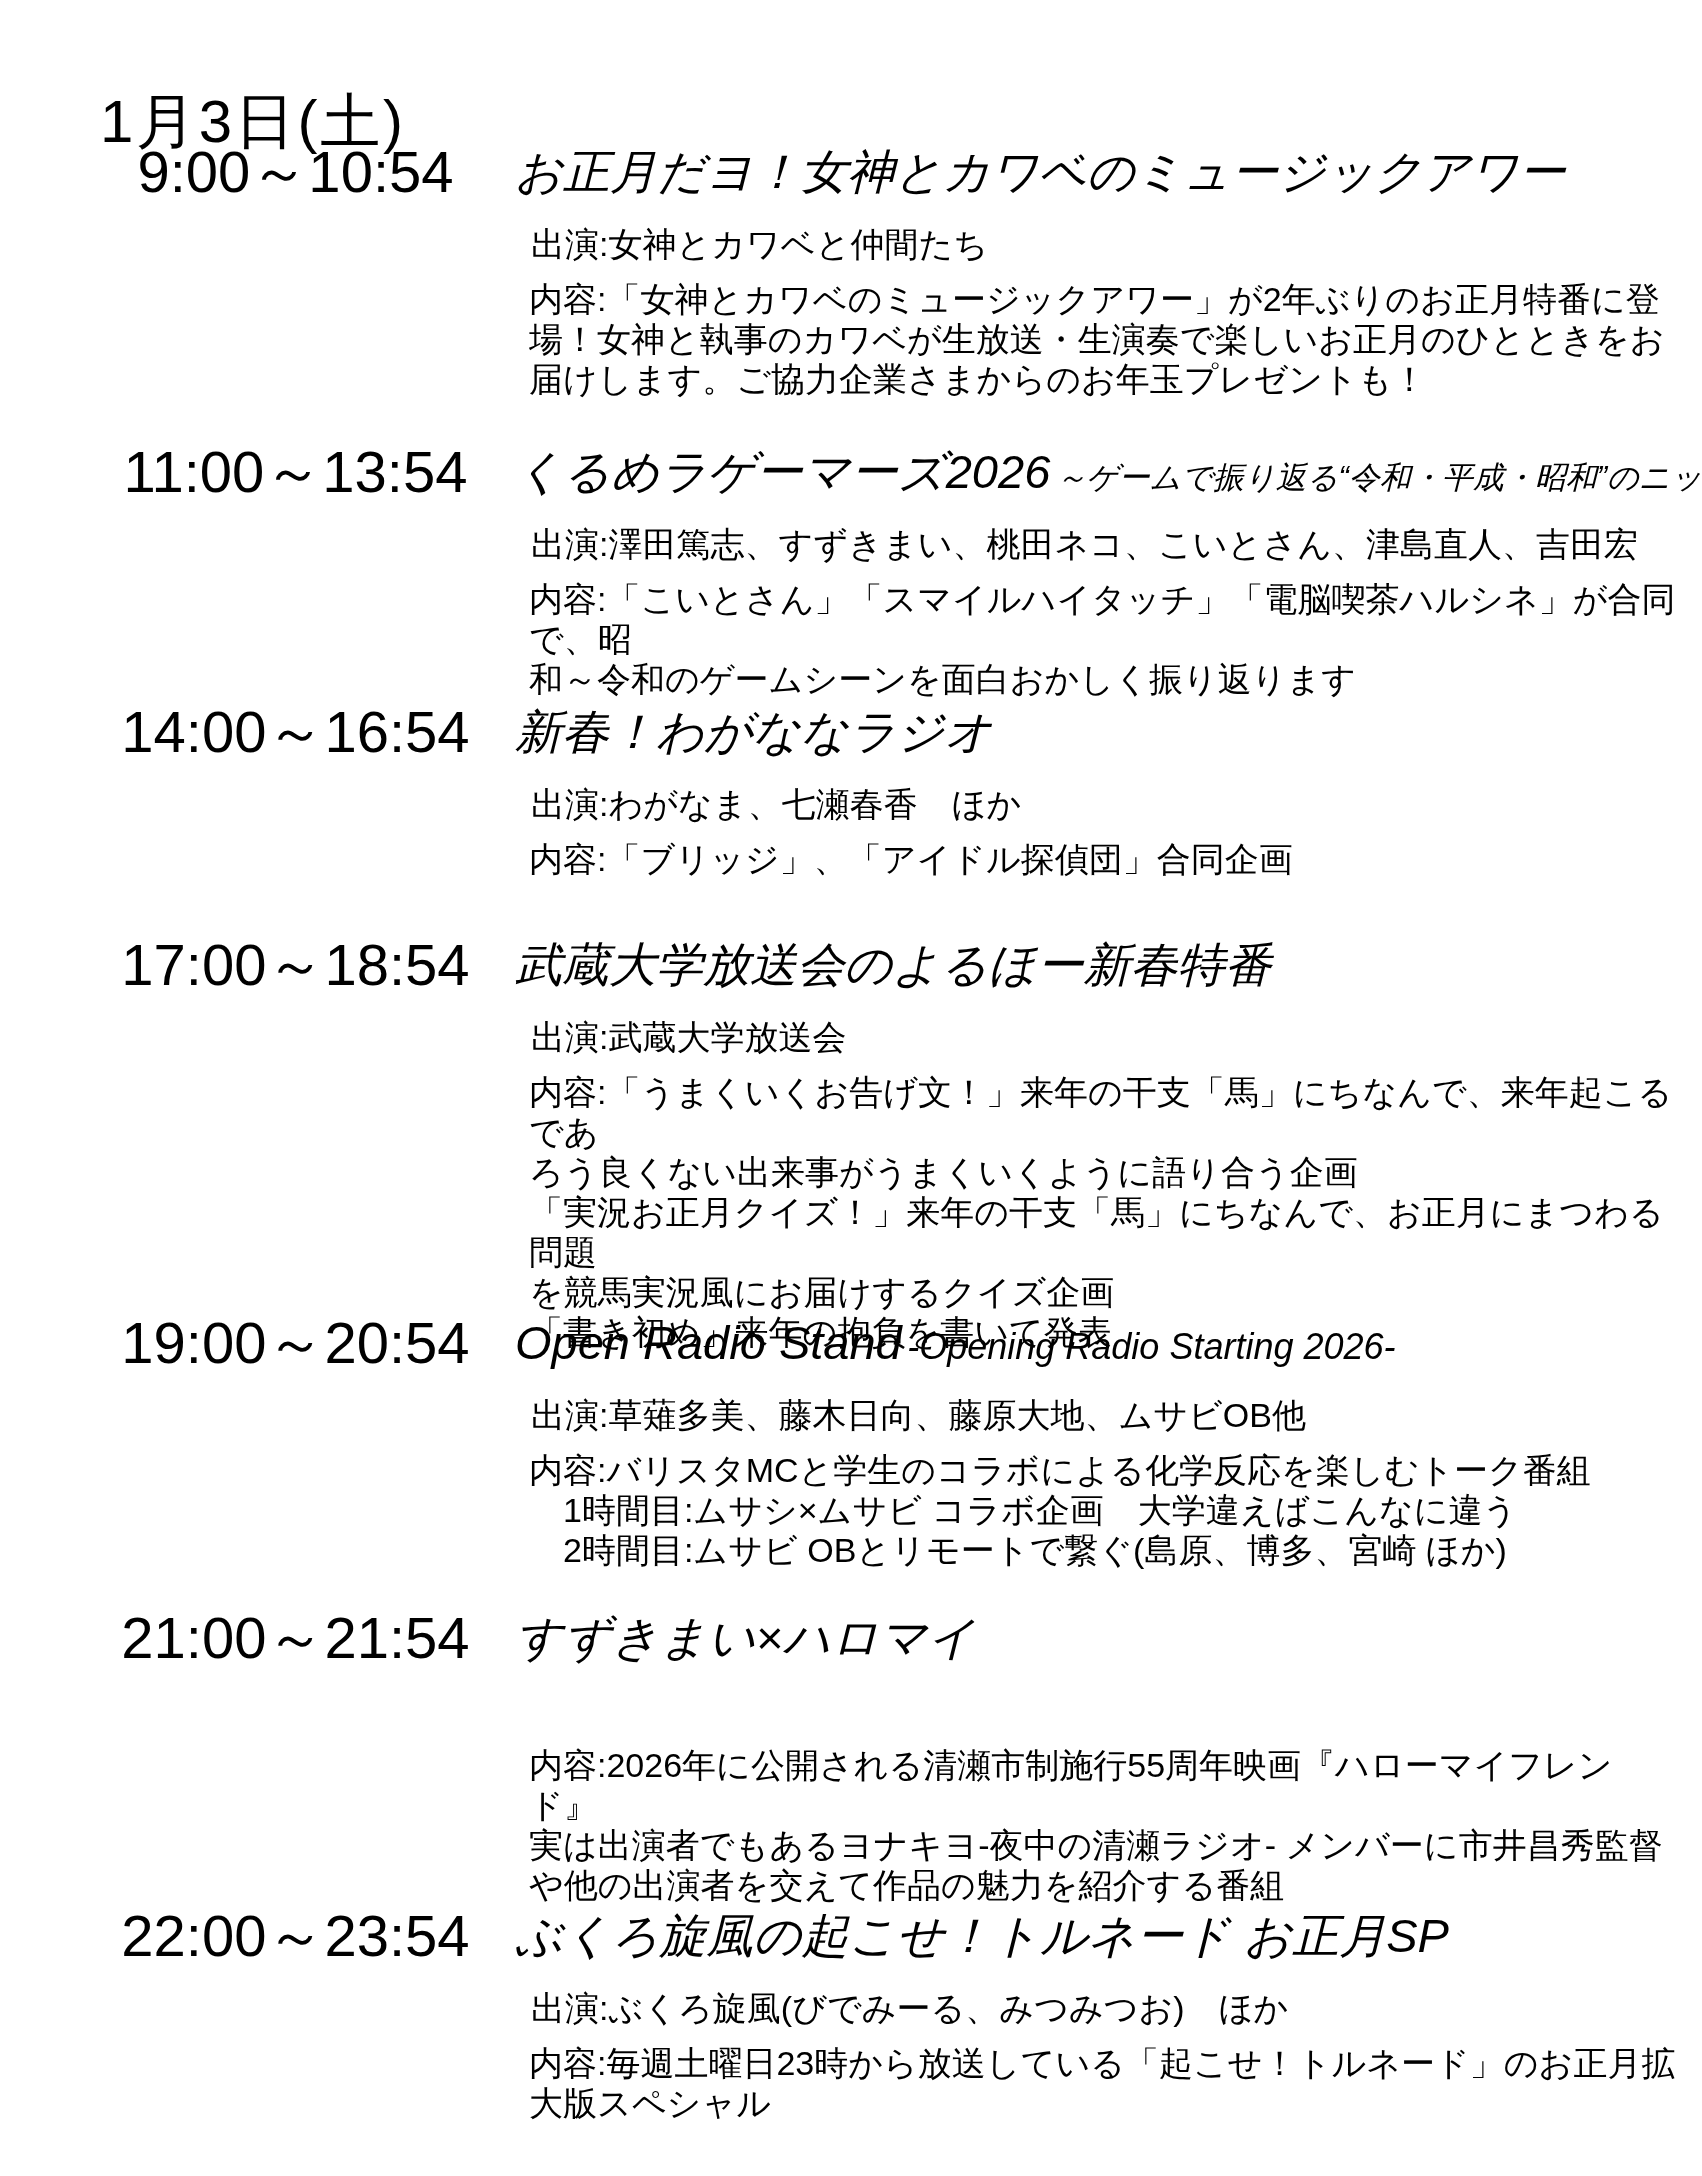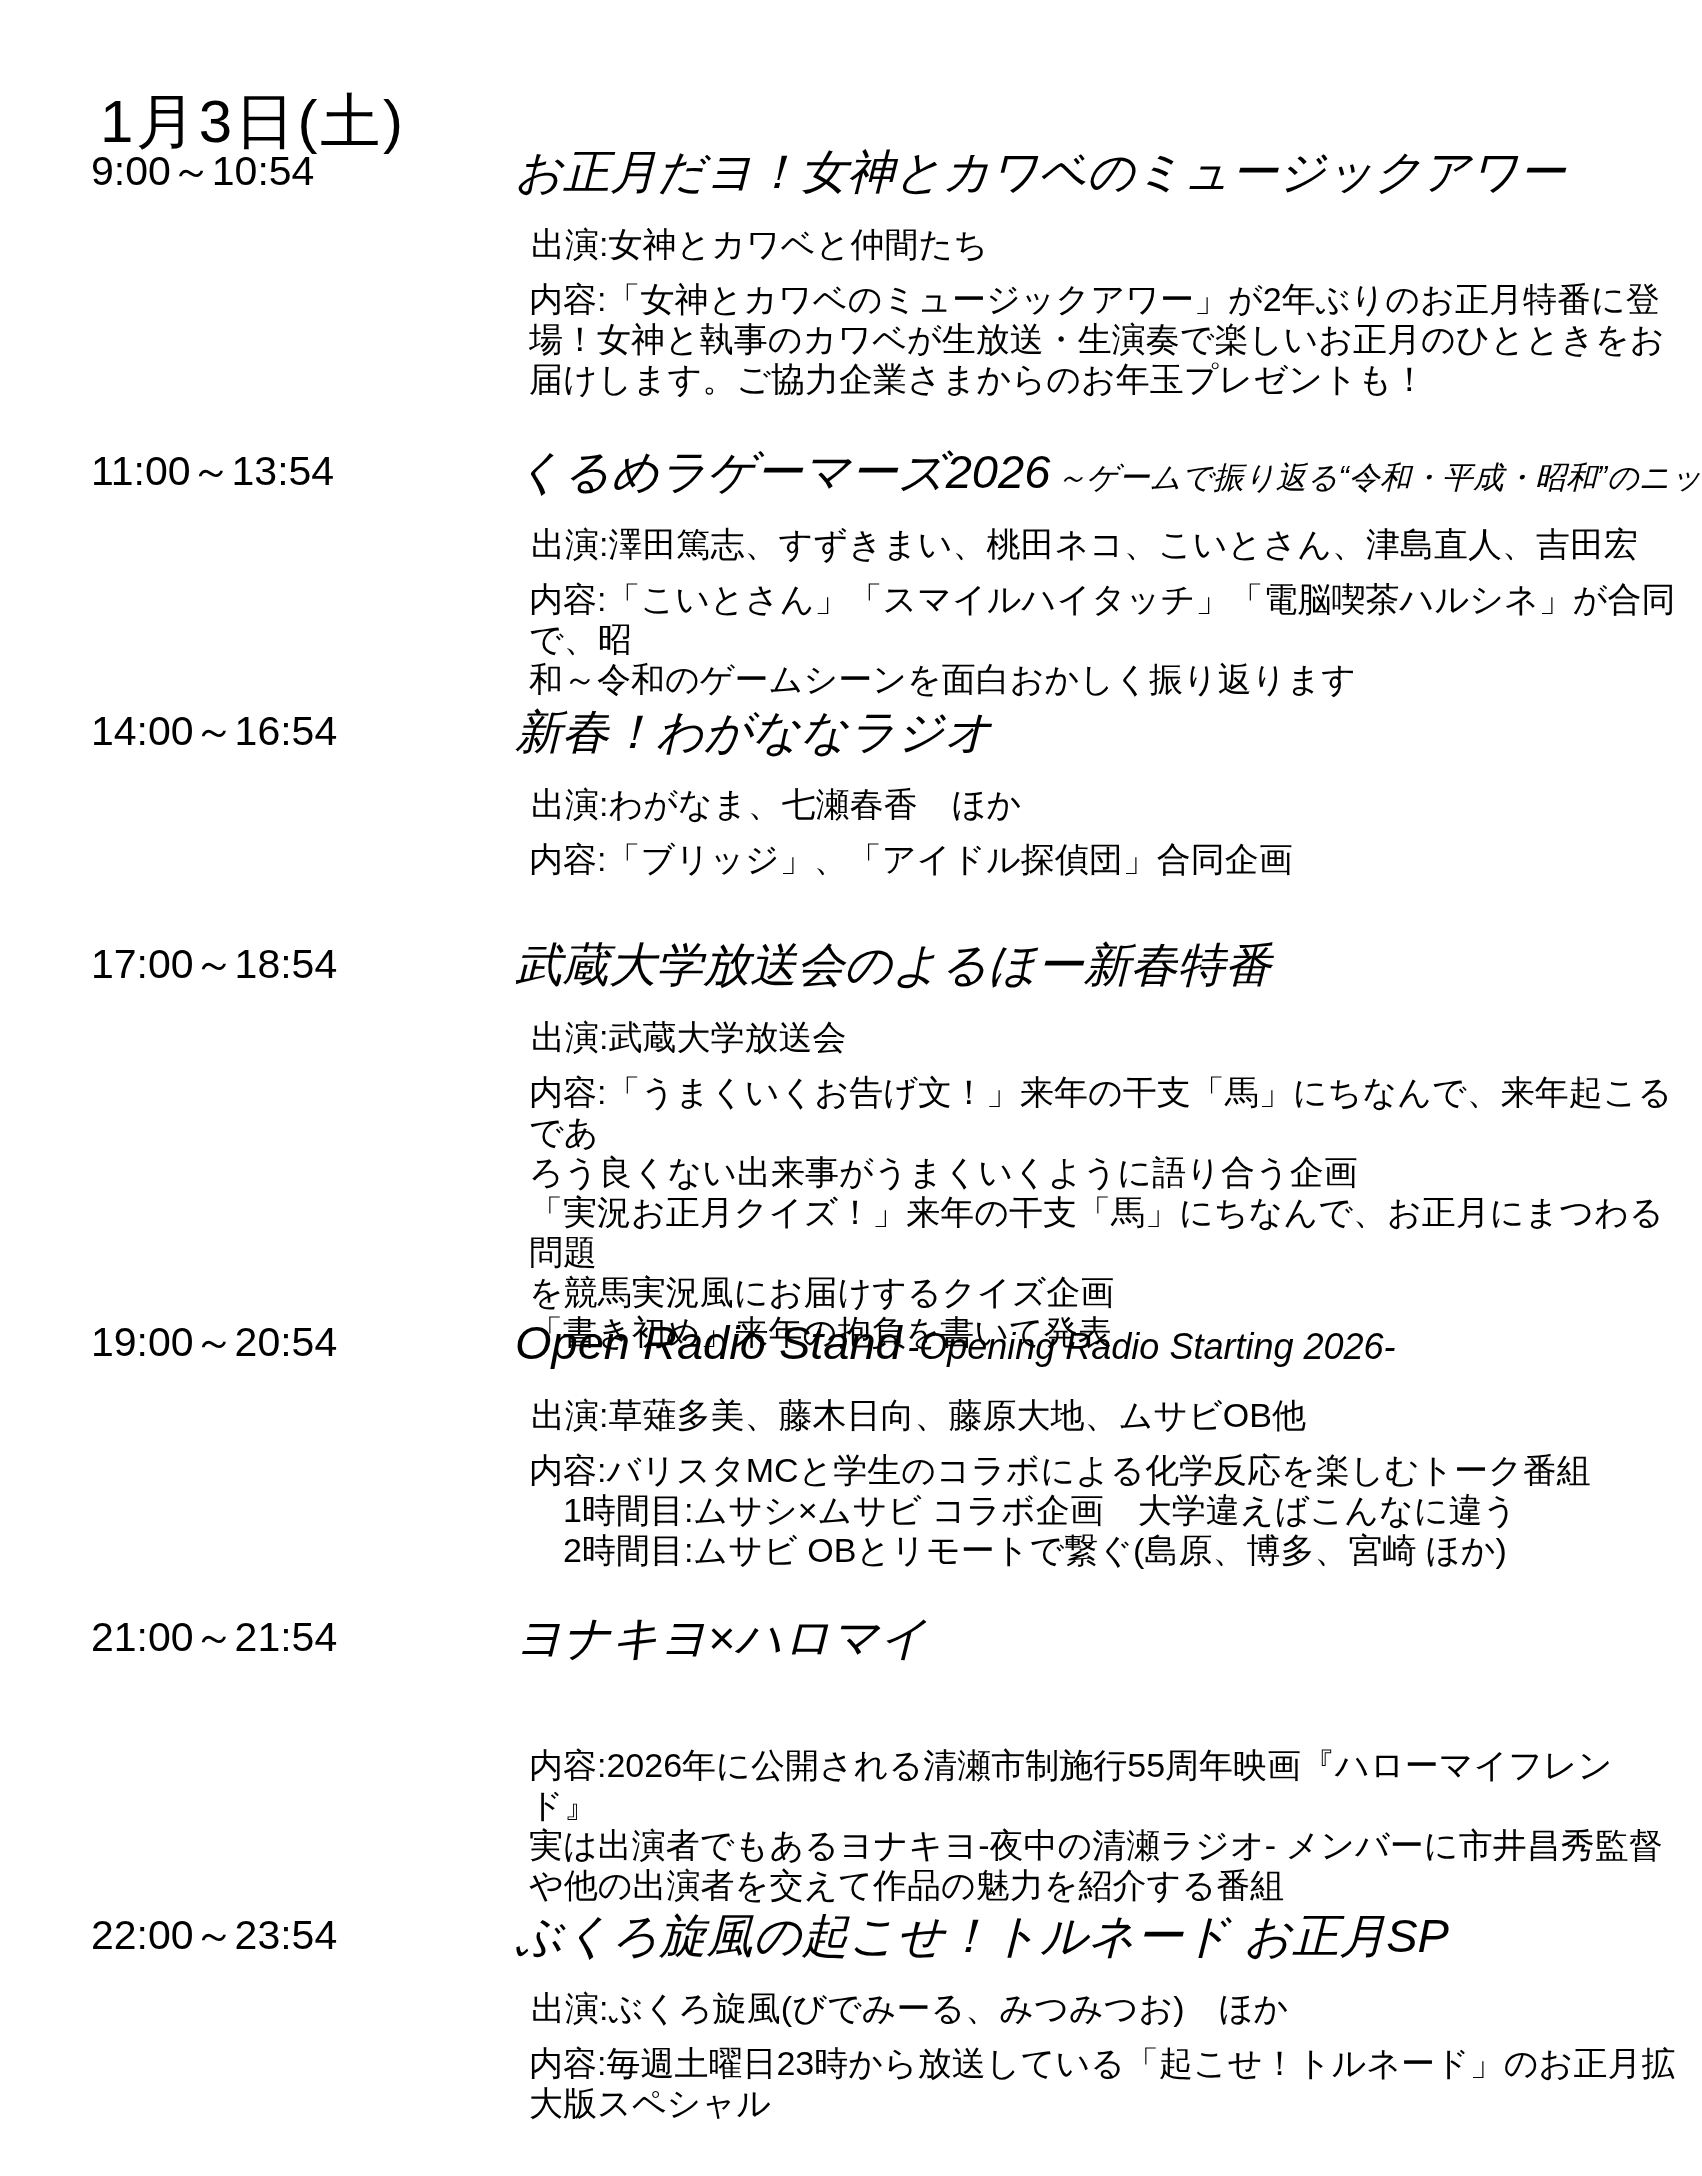--- a/index.html
+++ b/index.html
@@ -35,22 +35,22 @@
   .p2 { top: 705px; }
   .p3 { top: 938px; }
   .p4 { top: 1316px; }
   .p5 { top: 1611px; }
   .p6 { top: 1909px; }
   .time {
     position: absolute;
     left: 91px;
     top: 0;
     width: 409px;
-    text-align: left;
-    font-size: 41px;
+    text-align: center;
+    font-size: 58px;
     line-height: 53px;
     white-space: nowrap;
   }
   .content {
     position: absolute;
     left: 515px;
     top: 0;
     width: 1150px;
   }
   .title-row {
@@ -143,21 +143,21 @@
     <p class="cast">出演:草薙多美、藤木日向、藤原大地、ムサビOB他</p>
     <p class="desc">内容:バリスタMCと学生のコラボによる化学反応を楽しむトーク番組
 　1時間目:ムサシ×ムサビ コラボ企画　大学違えばこんなに違う
 　2時間目:ムサビ OBとリモートで繋ぐ(島原、博多、宮崎 ほか)</p>
   </div>
 </section>
 
 <section class="program p5">
   <div class="time">21:00～21:54</div>
   <div class="content">
-    <h2 class="title-row"><span class="title">ヨナキヨ×ハロマイ</span><span class="subtitle"></span></h2>
+    <h2 class="title-row"><span class="title">すずきまい×ハロマイ</span><span class="subtitle"></span></h2>
     <p class="desc">内容:2026年に公開される清瀬市制施行55周年映画『ハローマイフレンド』
 実は出演者でもあるヨナキヨ-夜中の清瀬ラジオ- メンバーに市井昌秀監督
 や他の出演者を交えて作品の魅力を紹介する番組</p>
   </div>
 </section>
 
 <section class="program p6">
   <div class="time">22:00～23:54</div>
   <div class="content">
     <h2 class="title-row"><span class="title">ぶくろ旋風の起こせ！トルネード お正月SP</span><span class="subtitle"></span></h2>

